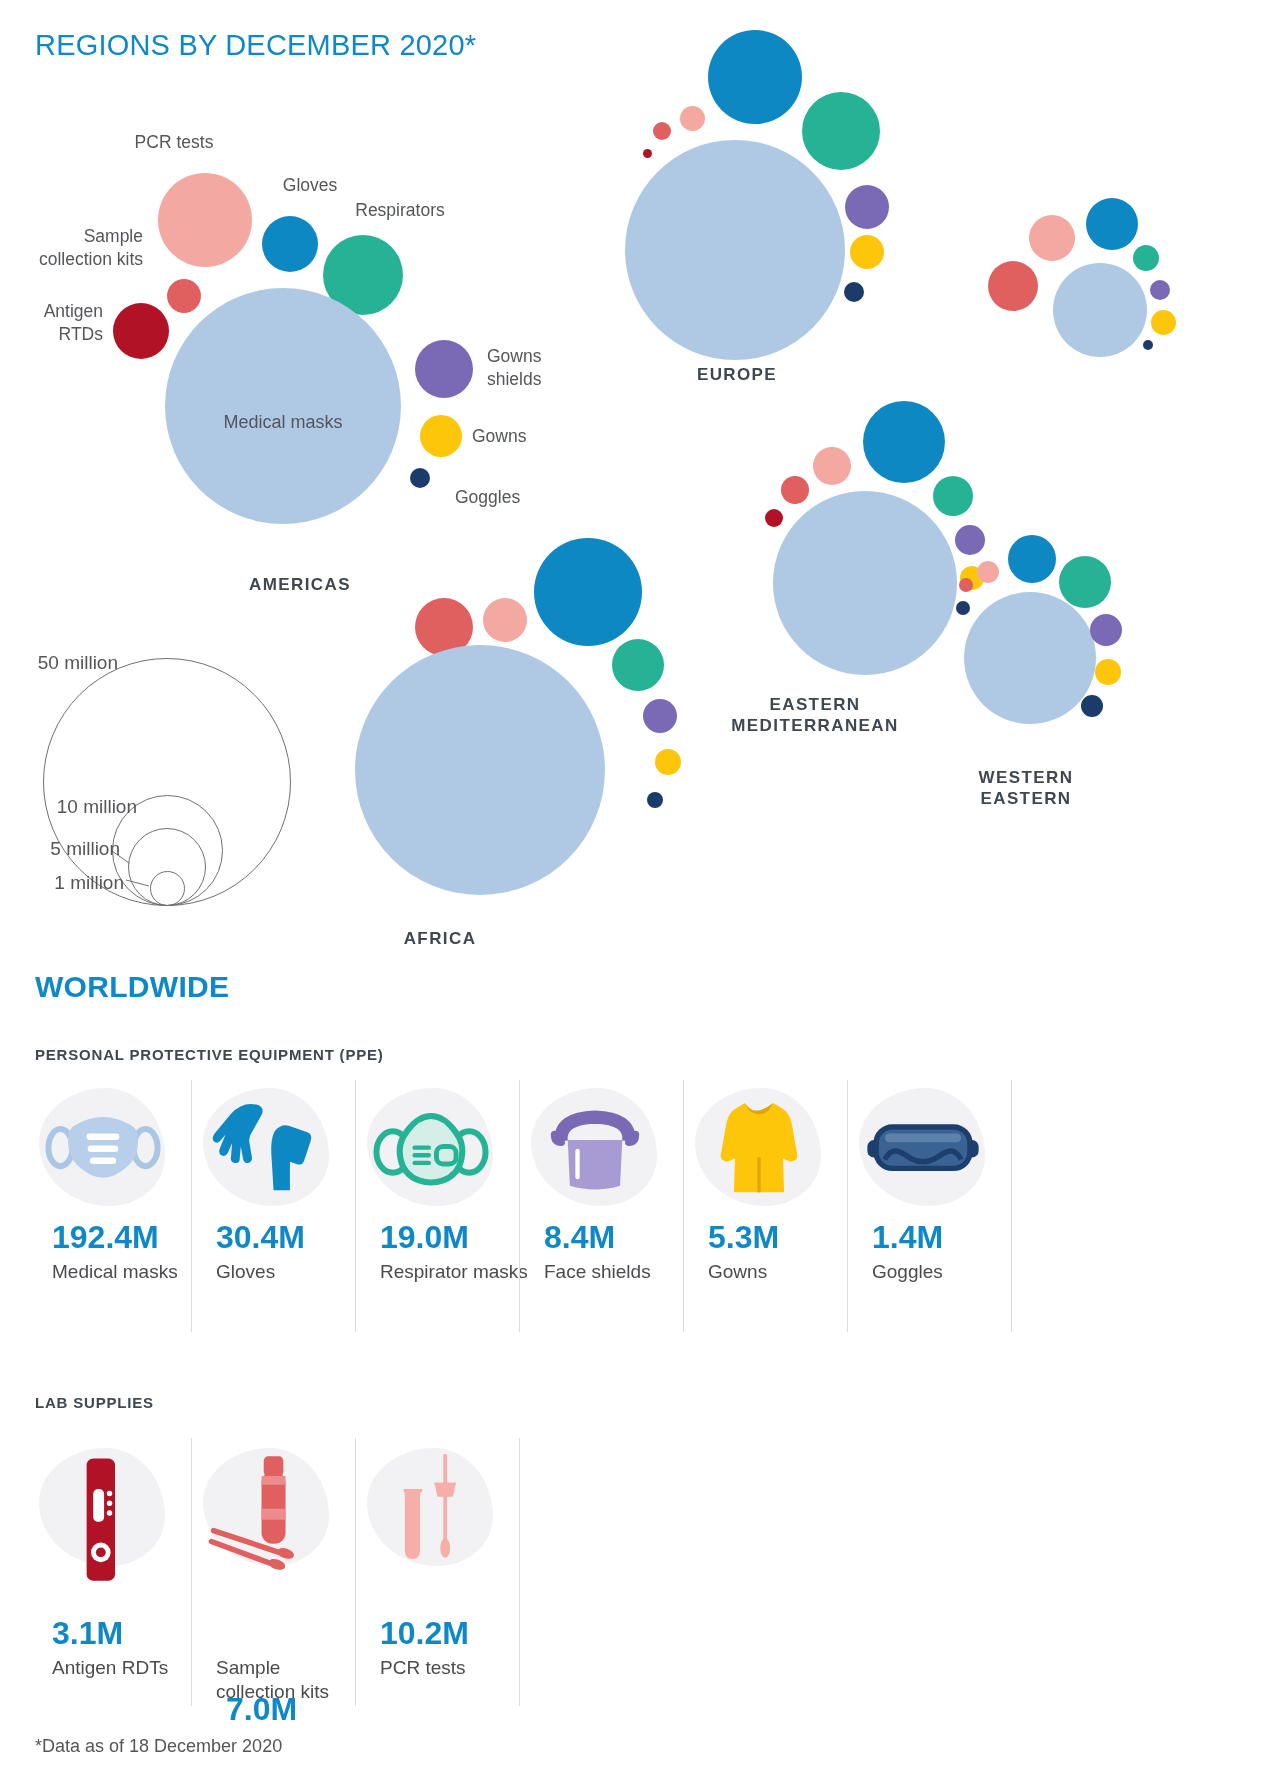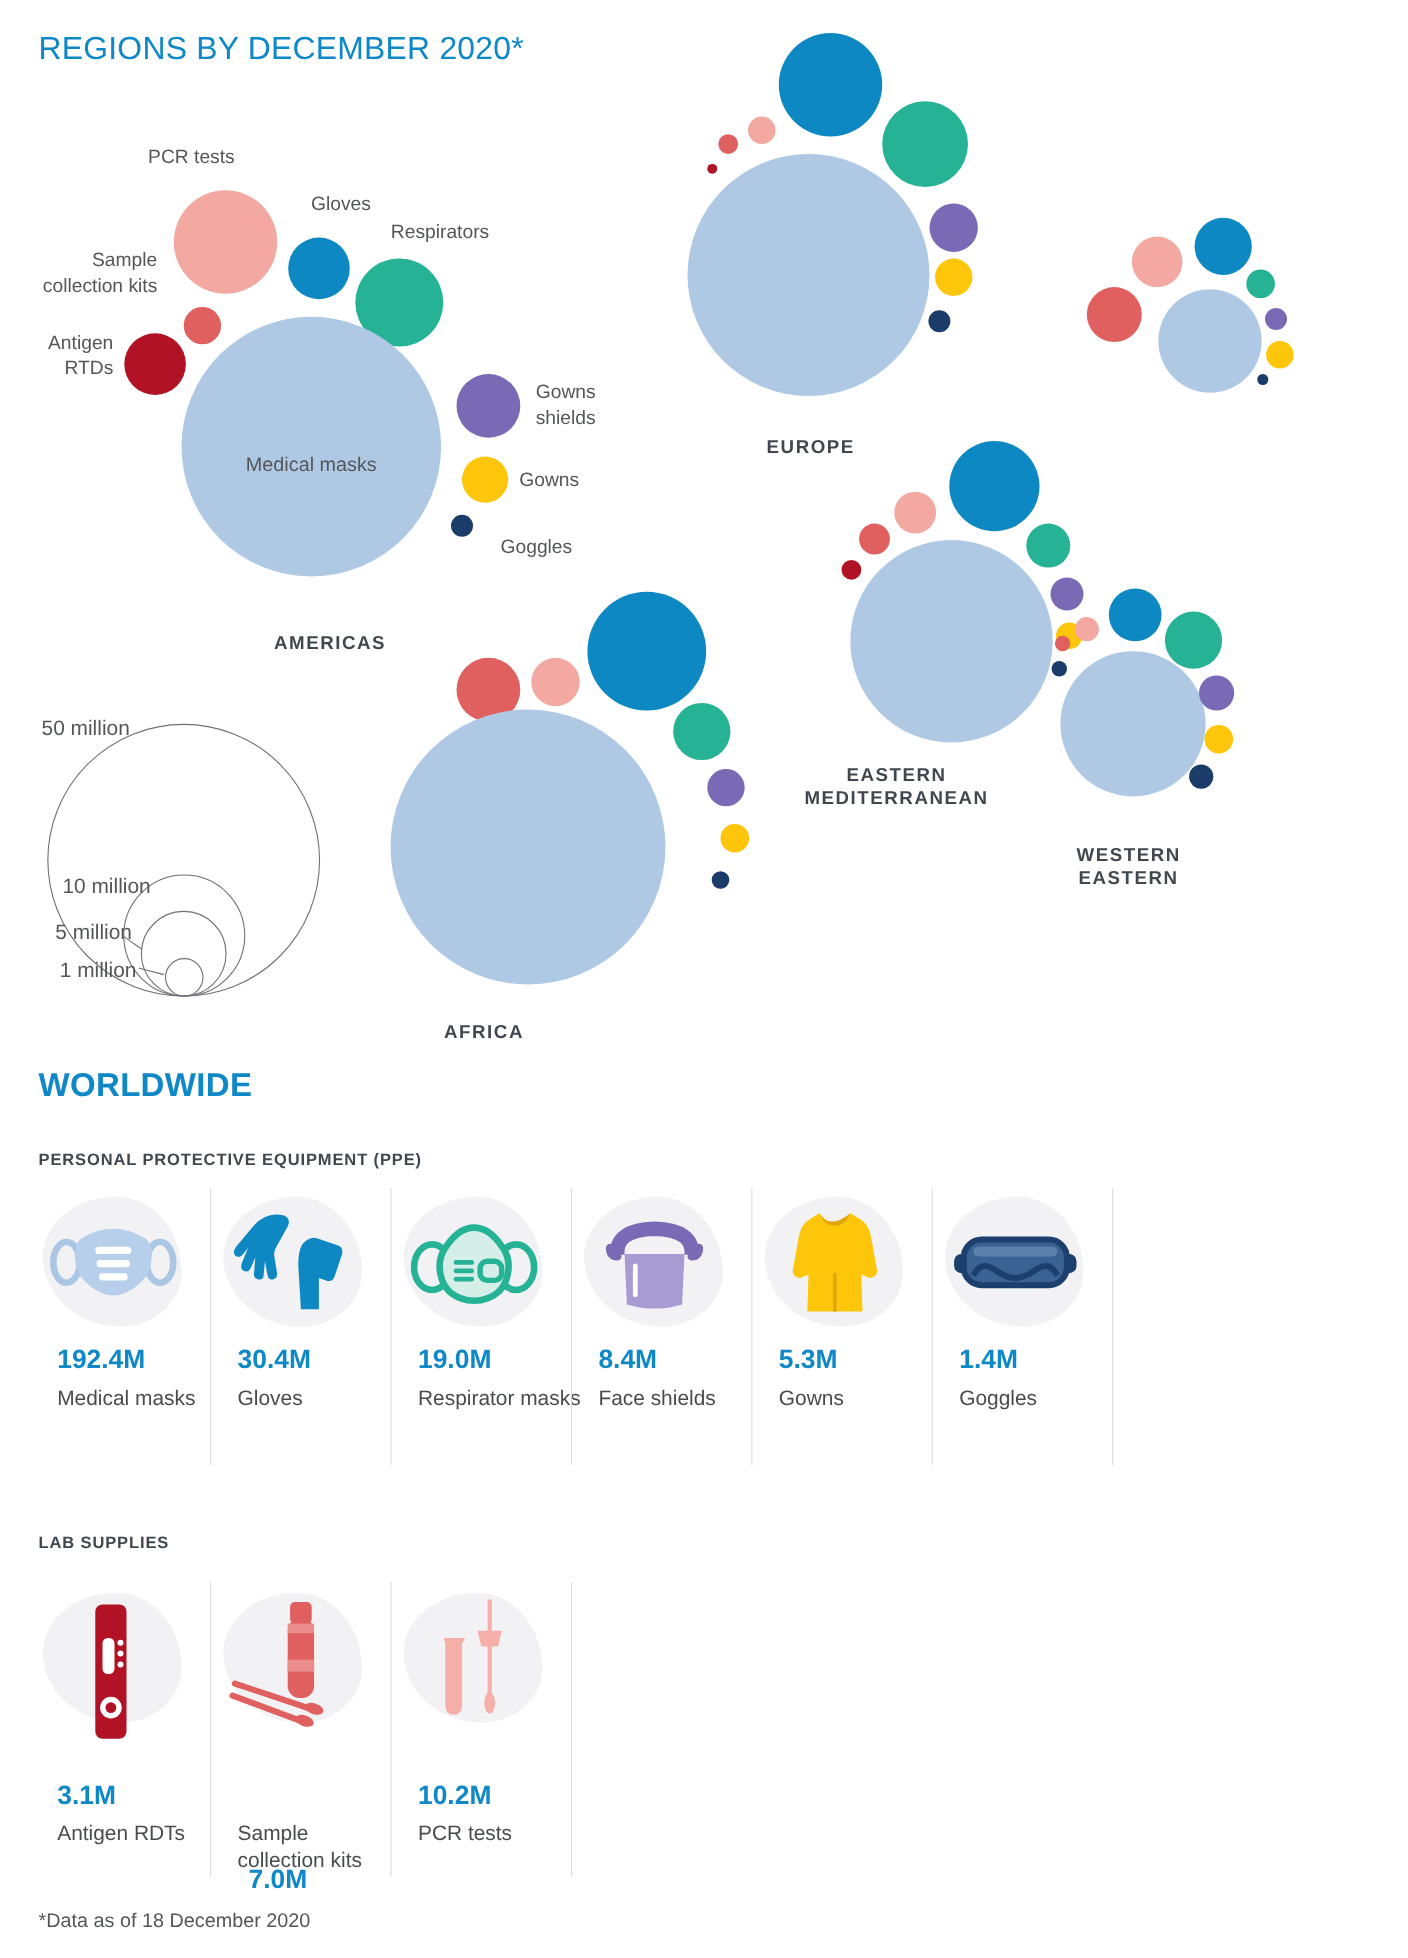--- a/index.html
+++ b/index.html
@@ -17,21 +17,21 @@
   .callout-right{text-align:right;}
   .legend-circle{position:absolute;border:1px solid var(--legend-stroke);border-radius:50%;box-sizing:border-box;}
   .legend-label{position:absolute;width:130px;text-align:right;font-size:19px;color:var(--text-gray);}
   .ww-heading{position:absolute;left:35px;top:970px;font-size:30px;font-weight:700;color:var(--accent);letter-spacing:.3px;}
   .section-label{position:absolute;font-size:15px;font-weight:700;letter-spacing:.8px;color:var(--label-dark);text-align:right;}
   .vdivider{position:absolute;width:1px;background:var(--divider);}
   .icon-wrap{position:absolute;width:140px;height:150px;}
   .blob{position:absolute;left:4px;top:2px;width:126px;height:118px;background:var(--blob);
         border-radius:53% 47% 44% 56% / 46% 58% 42% 54%;}
   .icon-wrap svg{position:absolute;left:8px;top:6px;width:120px;height:auto;}
-  .cell-value{position:absolute;font-size:24px;font-weight:700;color:var(--accent);line-height:26px;}
+  .cell-value{position:absolute;font-size:32px;font-weight:700;color:var(--accent);line-height:26px;}
   .cell-label{position:absolute;font-size:19px;color:#494b4f;line-height:24px;width:148px;}
   .footnote{position:absolute;left:35px;top:1736px;font-size:18px;color:var(--text-gray);}
   #leaders{position:absolute;left:0;top:0;pointer-events:none;}
 </style>
 </head>
 <body>
 
 <div class="canvas" id="stage" style="--accent: #0f88c7; --text-gray: #54565a; --label-dark: #40474e; --divider: #dcdddf; --blob: #f2f2f4; --legend-stroke: #6f7075;">
   <div class="title">
     <div>REGIONS BY DECEMBER 2020*</div>
@@ -88,21 +88,21 @@
     </div>
     <div class="bubble" style="left: 642.5px; top: 148.5px; width: 9px; height: 9px; background: rgb(177, 18, 37);"></div>
     <div class="bubble" style="left: 653px; top: 122px; width: 18px; height: 18px; background: rgb(224, 95, 95);"></div>
     <div class="bubble" style="left: 679.5px; top: 105.5px; width: 25px; height: 25px; background: rgb(243, 168, 162);"></div>
     <div class="bubble" style="left: 708px; top: 30px; width: 94px; height: 94px; background: rgb(14, 136, 195);"></div>
     <div class="bubble" style="left: 802px; top: 92px; width: 78px; height: 78px; background: rgb(38, 178, 149);"></div>
     <div class="bubble" style="left: 625px; top: 140px; width: 220px; height: 220px; background: rgb(175, 201, 229);"></div>
     <div class="bubble" style="left: 845px; top: 185px; width: 44px; height: 44px; background: rgb(122, 106, 181);"></div>
     <div class="bubble" style="left: 850px; top: 235px; width: 34px; height: 34px; background: rgb(253, 198, 11);"></div>
     <div class="bubble" style="left: 844px; top: 282px; width: 20px; height: 20px; background: rgb(27, 60, 104);"></div>
-    <div class="region-name" style="left: 597px; top: 396px;">
+    <div class="region-name" style="left: 597px; top: 364px;">
       <div>EUROPE</div>
     </div>
     <div class="bubble" style="left: 988px; top: 261px; width: 50px; height: 50px; background: rgb(224, 95, 95);"></div>
     <div class="bubble" style="left: 1029px; top: 215px; width: 46px; height: 46px; background: rgb(243, 168, 162);"></div>
     <div class="bubble" style="left: 1086px; top: 198px; width: 52px; height: 52px; background: rgb(14, 136, 195);"></div>
     <div class="bubble" style="left: 1133px; top: 245px; width: 26px; height: 26px; background: rgb(38, 178, 149);"></div>
     <div class="bubble" style="left: 1053px; top: 263px; width: 94px; height: 94px; background: rgb(175, 201, 229);"></div>
     <div class="bubble" style="left: 1150px; top: 280px; width: 20px; height: 20px; background: rgb(122, 106, 181);"></div>
     <div class="bubble" style="left: 1150.5px; top: 309.5px; width: 25px; height: 25px; background: rgb(253, 198, 11);"></div>
     <div class="bubble" style="left: 1143px; top: 340px; width: 10px; height: 10px; background: rgb(27, 60, 104);"></div>

